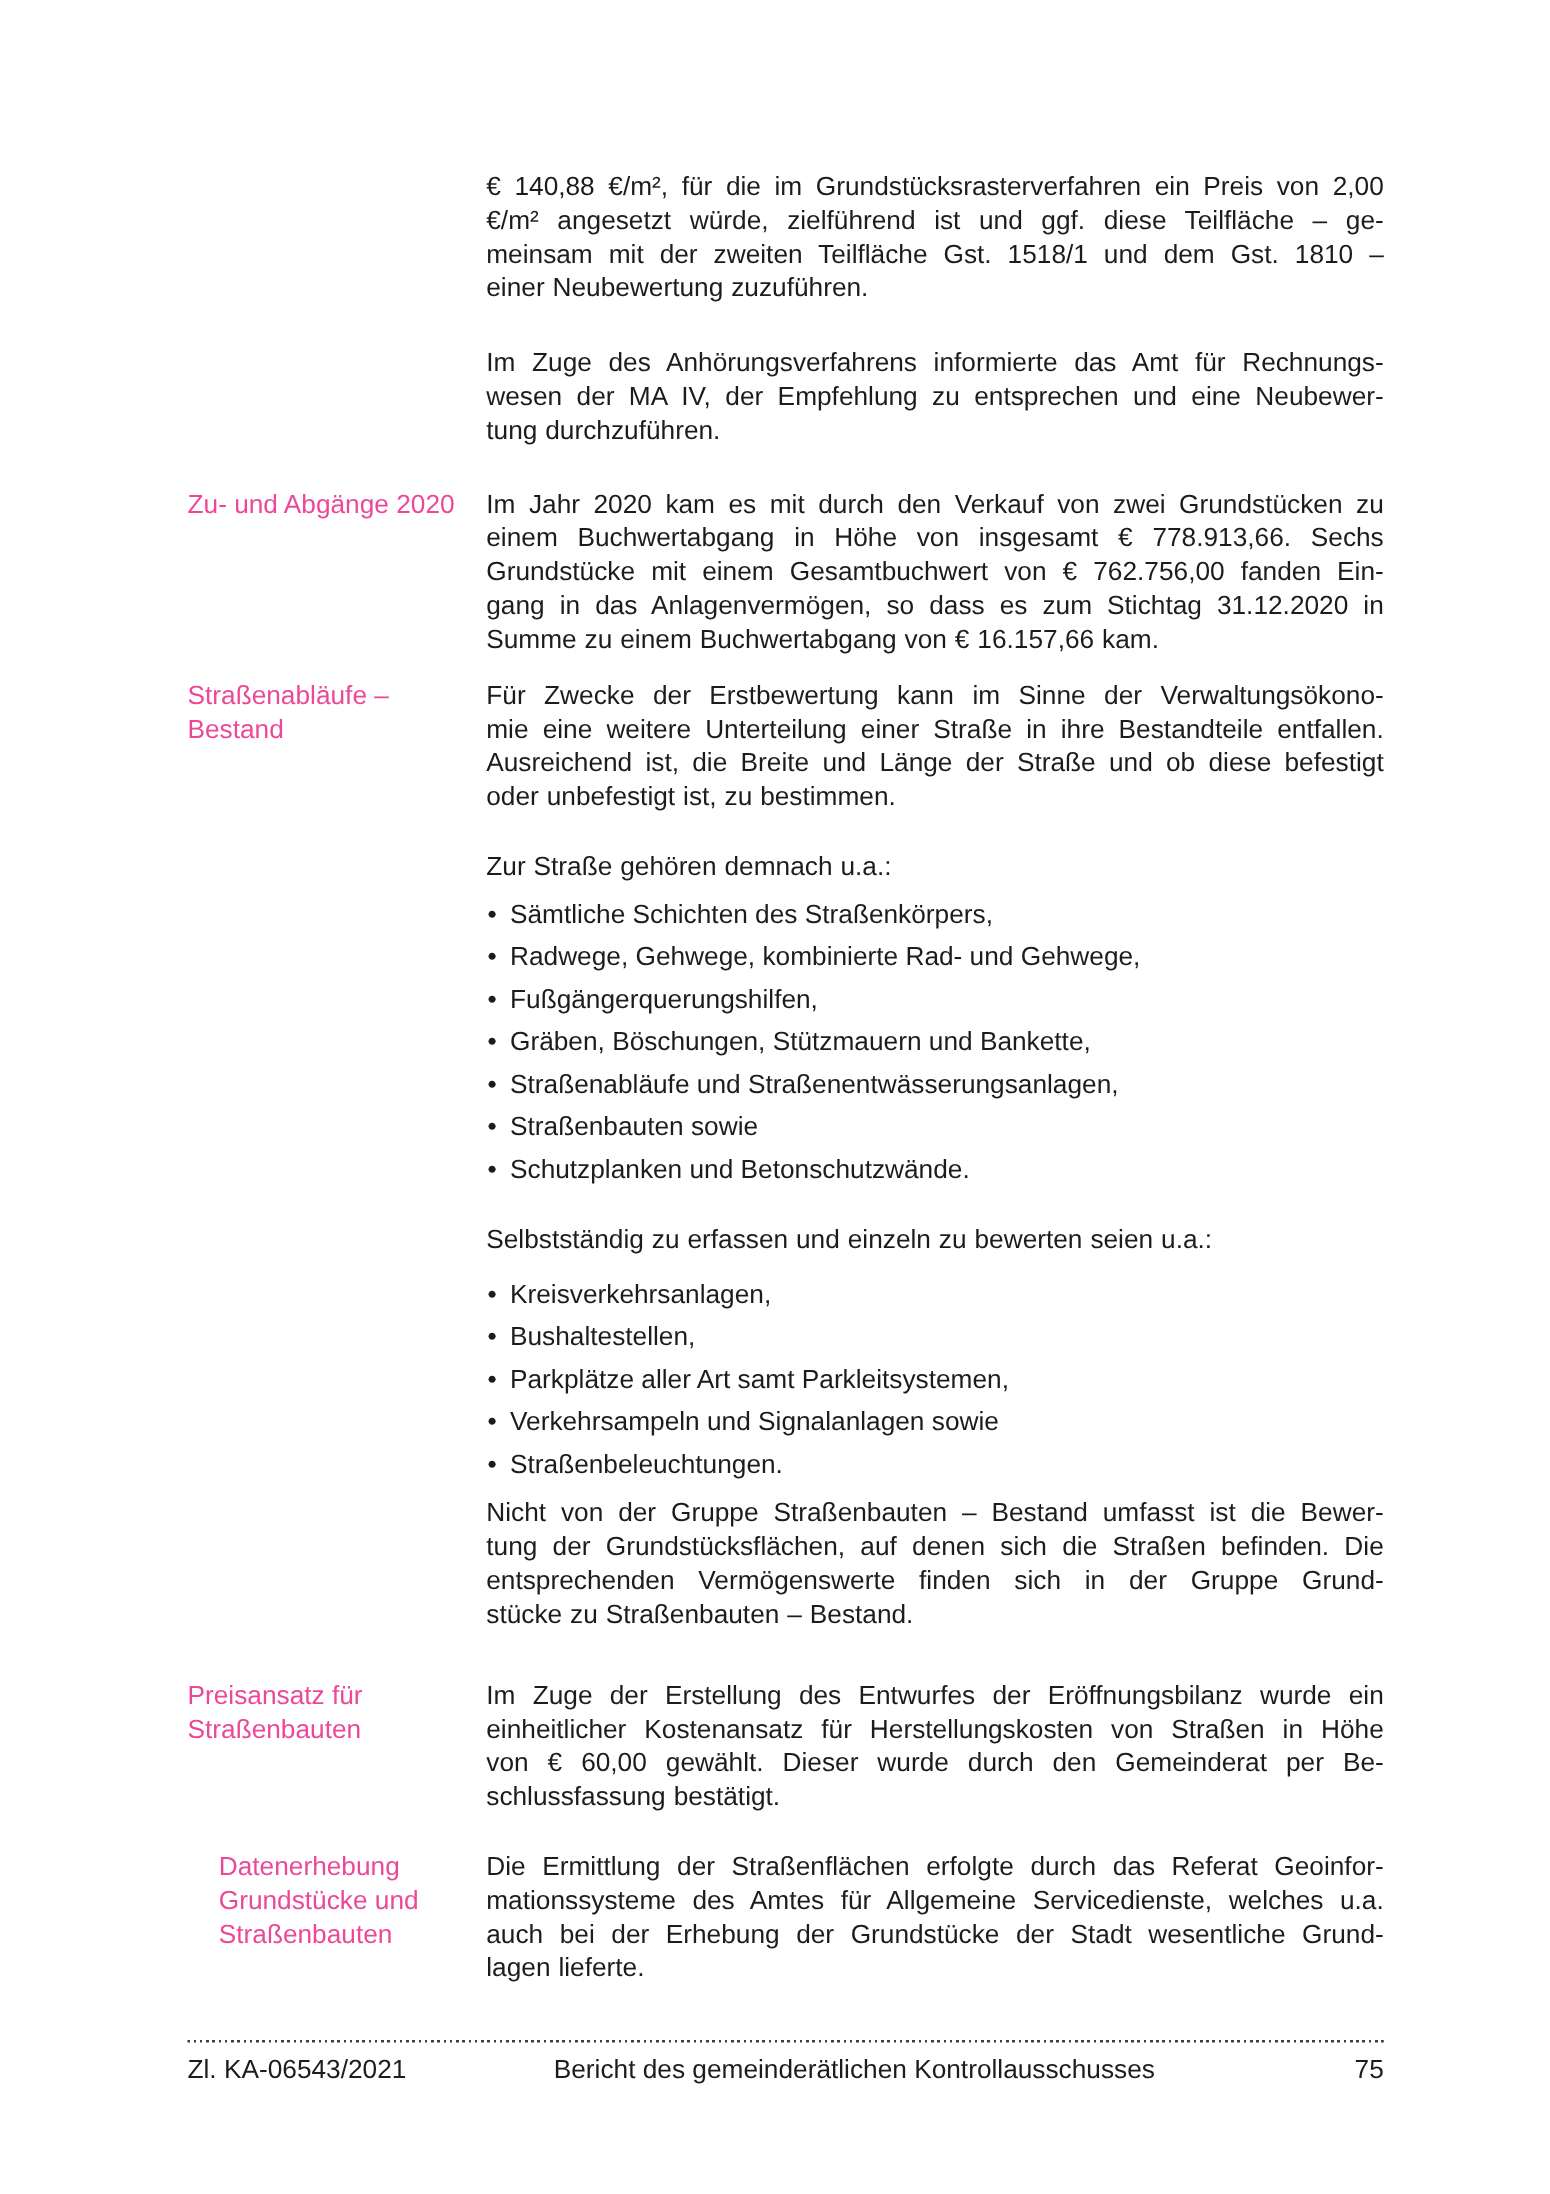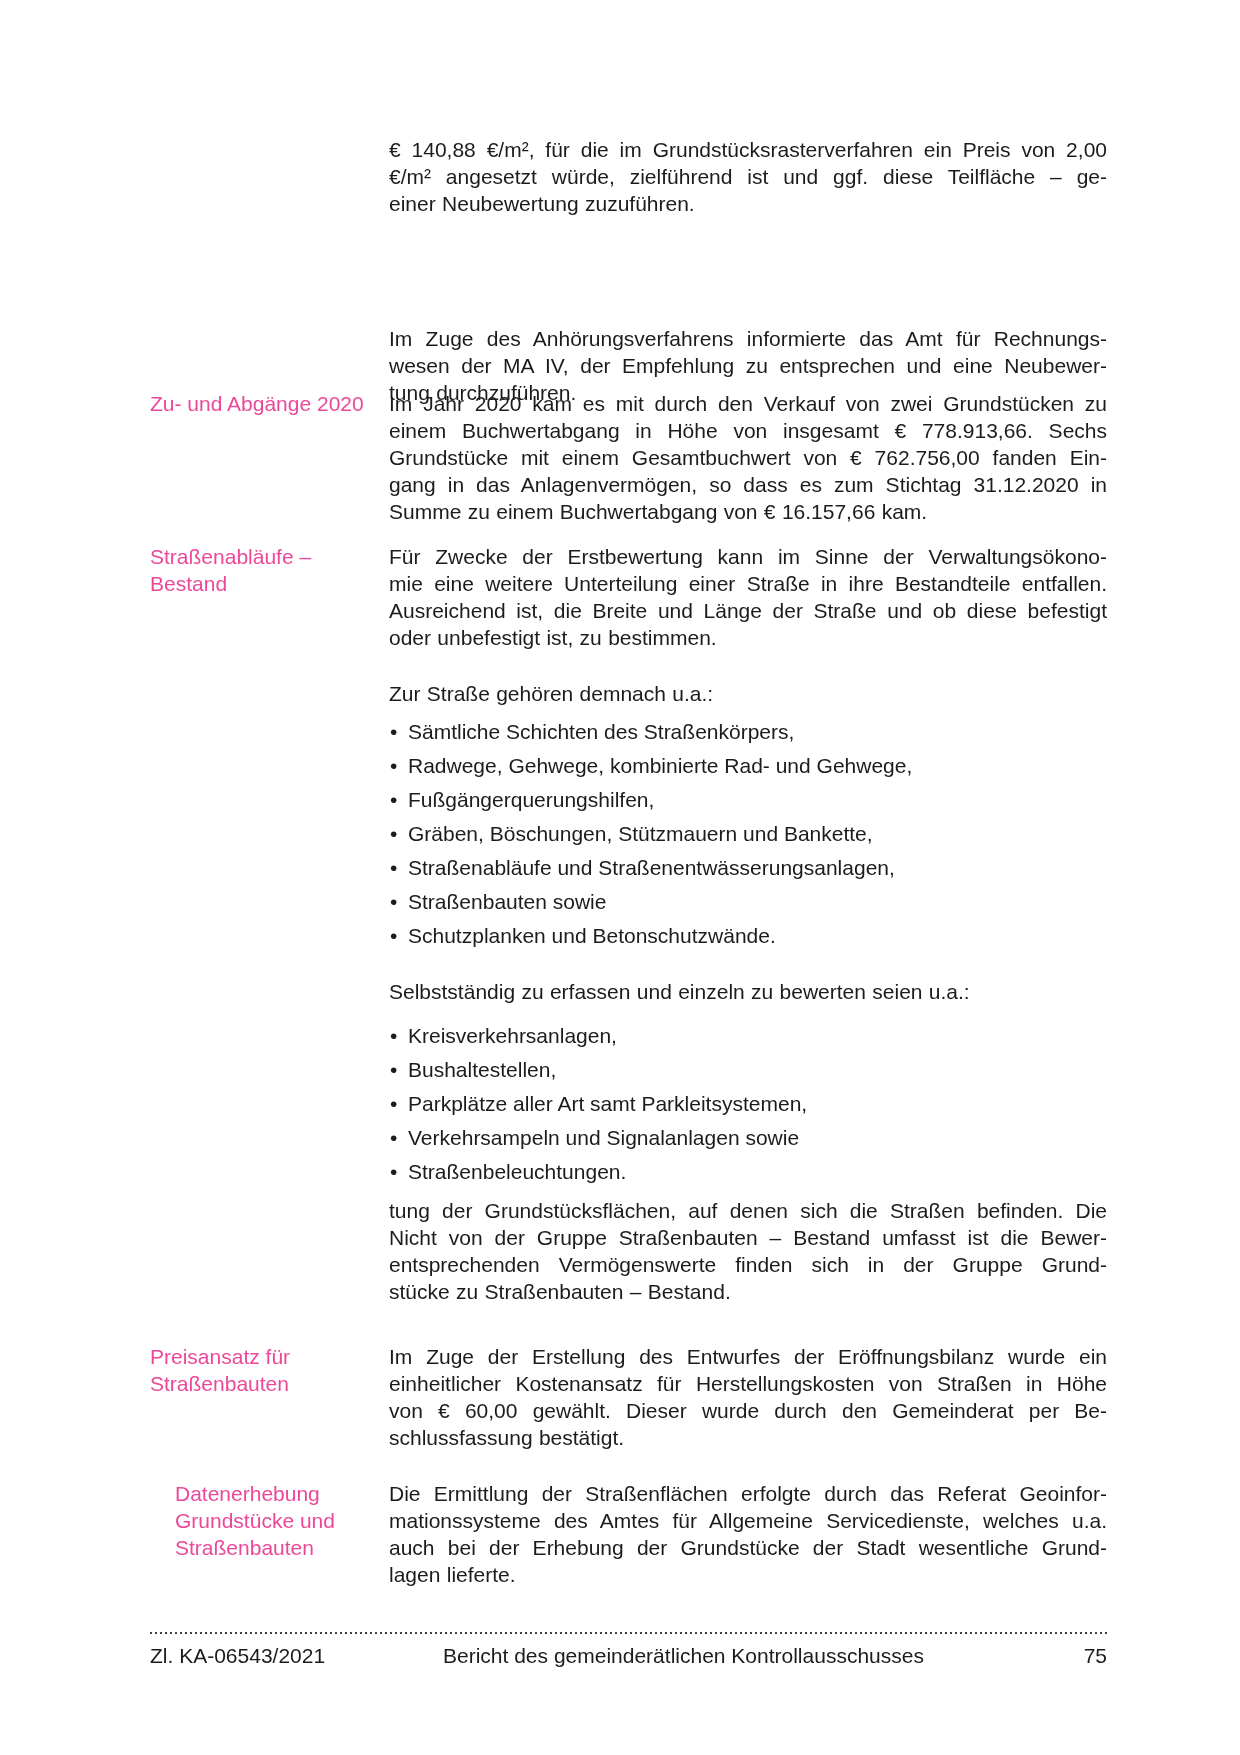--- a/index.html
+++ b/index.html
@@ -53,23 +53,24 @@
   .footer-page{position:absolute;left:1060px;top:1642px;width:47px;text-align:right;}
 </style>
 </head>
 <body>
 
 <div class="page">
   <div>
       <div class="para" style="top: 136px;">
         <div class="j">€ 140,88 €/m², für die im Grundstücksrasterverfahren ein Preis von 2,00</div>
         <div class="j">€/m² angesetzt würde, zielführend ist und ggf. diese Teilfläche – ge-</div>
+        <div class="j">meinsam mit der zweiten Teilfläche Gst. 1518/1 und dem Gst. 1810 –</div>
         <div>einer Neubewertung zuzuführen.</div>
       </div>
-      <div class="para" style="top: 277px; margin-top: 48px;">
+      <div class="para" style="top: 277px;">
         <div class="j">Im Zuge des Anhörungsverfahrens informierte das Amt für Rechnungs-</div>
         <div class="j">wesen der MA IV, der Empfehlung zu entsprechen und eine Neubewer-</div>
         <div>tung durchzuführen.</div>
       </div>
       <div class="margin-label" style="top: 390px;">
         <div>Zu- und Abgänge 2020</div>
       </div>
       <div class="para" style="top: 390px;">
         <div class="j">Im Jahr 2020 kam es mit durch den Verkauf von zwei Grundstücken zu</div>
         <div class="j">einem Buchwertabgang in Höhe von insgesamt € 778.913,66. Sechs</div>
@@ -99,22 +100,22 @@
       <div class="bullet-item" style="top: 922px;"><span class="dot">•</span><span>Schutzplanken und Betonschutzwände.</span></div>
       <div class="para" style="top: 978px;">
         <div>Selbstständig zu erfassen und einzeln zu bewerten seien u.a.:</div>
       </div>
       <div class="bullet-item" style="top: 1022px;"><span class="dot">•</span><span>Kreisverkehrsanlagen,</span></div>
       <div class="bullet-item" style="top: 1056px;"><span class="dot">•</span><span>Bushaltestellen,</span></div>
       <div class="bullet-item" style="top: 1090px;"><span class="dot">•</span><span>Parkplätze aller Art samt Parkleitsystemen,</span></div>
       <div class="bullet-item" style="top: 1124px;"><span class="dot">•</span><span>Verkehrsampeln und Signalanlagen sowie</span></div>
       <div class="bullet-item" style="top: 1158px;"><span class="dot">•</span><span>Straßenbeleuchtungen.</span></div>
       <div class="para" style="top: 1197px;">
+        <div class="j">Nicht von der Gruppe Straßenbauten – Bestand umfasst ist die Bewer-</div>
         <div class="j">tung der Grundstücksflächen, auf denen sich die Straßen befinden. Die</div>
-        <div class="j">Nicht von der Gruppe Straßenbauten – Bestand umfasst ist die Bewer-</div>
         <div class="j">entsprechenden Vermögenswerte finden sich in der Gruppe Grund-</div>
         <div>stücke zu Straßenbauten – Bestand.</div>
       </div>
       <div class="margin-label" style="top: 1343px;">
         <div>Preisansatz für</div>
         <div>Straßenbauten</div>
       </div>
       <div class="para" style="top: 1343px;">
         <div class="j">Im Zuge der Erstellung des Entwurfes der Eröffnungsbilanz wurde ein</div>
         <div class="j">einheitlicher Kostenansatz für Herstellungskosten von Straßen in Höhe</div>

